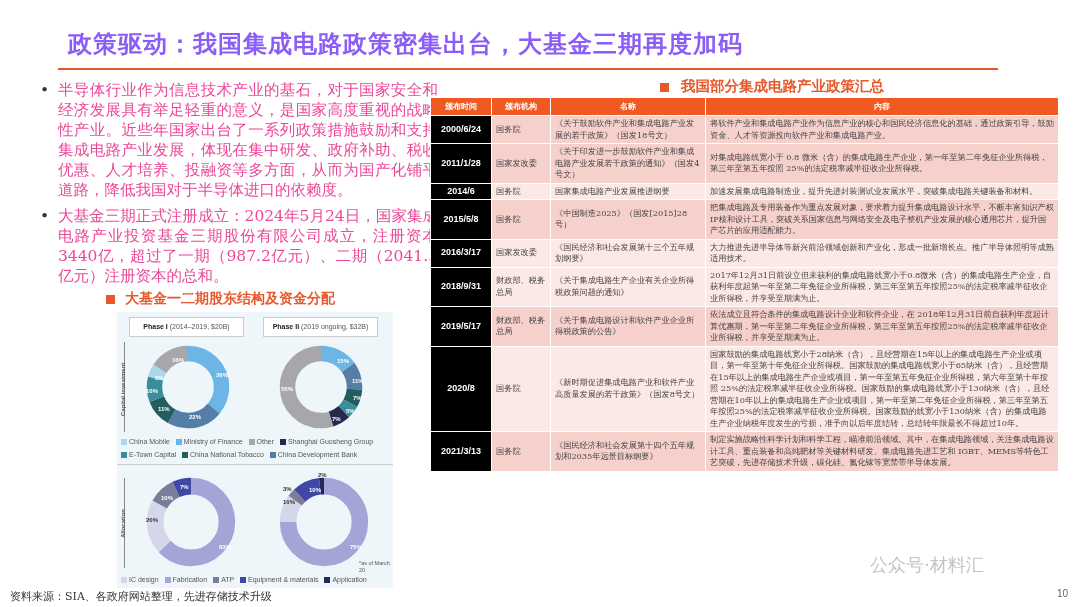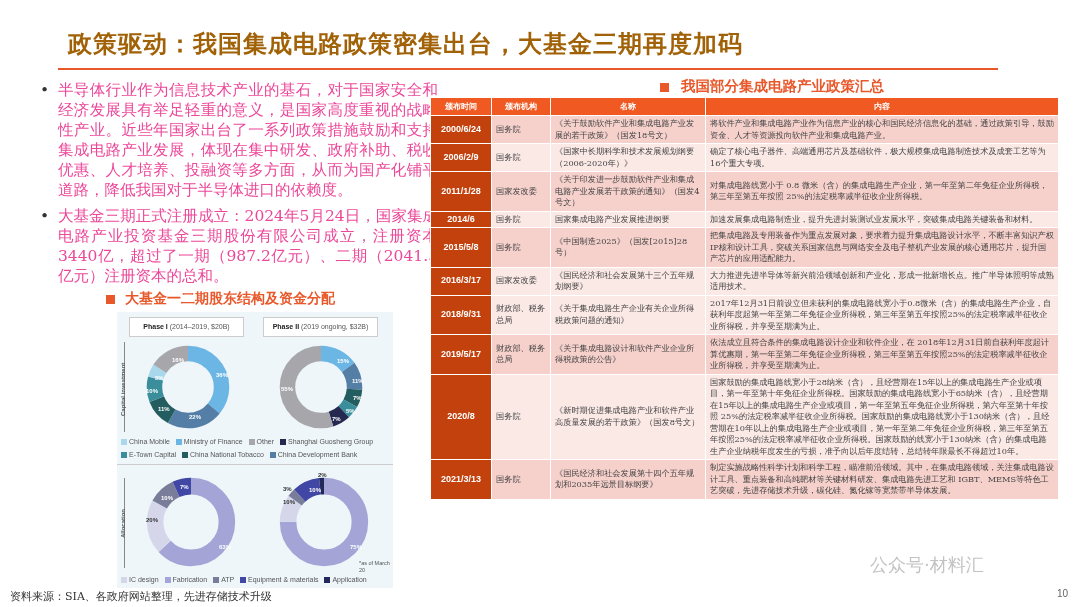--- a/index.html
+++ b/index.html
@@ -1,17 +1,17 @@
 <!DOCTYPE html>
 <html><head>
 <meta charset="utf-8">
 <style>
   * { box-sizing: border-box; margin: 0; padding: 0; }
   body { width: 1080px; height: 607px; background: #ffffff; font-family: "DejaVu Serif", serif; position: relative; overflow: hidden; color: #333; }
-  .title { position: absolute; left: 68px; top: 28px; font-size: 24px; font-weight: bold; color: #a16207; letter-spacing: 1px; font-family: "DejaVu Sans", sans-serif; }
+  .title { position: absolute; left: 68px; top: 28px; font-size: 24px; font-weight: bold; color: #8b5cf6; letter-spacing: 1px; font-family: "DejaVu Sans", sans-serif; }
   .title-rule { position: absolute; left: 58px; top: 68px; width: 940px; height: 2px; background: #e8582a; }
   .left { position: absolute; left: 38px; top: 80px; width: 400px; }
   .bullet { position: relative; padding-left: 20px; font-size: 15.5px; line-height: 20px; color: #ec4899; text-align: justify; margin-bottom: 6px; }
   .bullet::before { content: "•"; position: absolute; left: 2px; top: 0; color: #333; }
   .subhead { position: absolute; left: 106px; top: 290px; font-size: 14px; font-weight: bold; color: #e8582a; font-family: "DejaVu Sans", sans-serif; }
   .subhead .sq { display: inline-block; width: 9px; height: 9px; background: #e8582a; margin-right: 10px; vertical-align: middle; }
   .figure { position: absolute; left: 117px; top: 312px; width: 276px; height: 276px; background: #eef6fa; }
   .phase-box { position: absolute; top: 5px; height: 20px; background: #fff; border: 1px solid #ccc; font-size: 7px; font-family: "Liberation Sans", sans-serif; color: #555; text-align: center; line-height: 18px; }
   .phase-box b { color: #222; }
   .axis-label { position: absolute; font-size: 6px; font-family: "Liberation Sans", sans-serif; color: #555; transform: rotate(-90deg); transform-origin: left top; font-weight: bold; }
@@ -21,21 +21,21 @@
   .donut { position: absolute; }
   .donut-label { position: absolute; font-family: "Liberation Sans", sans-serif; font-size: 6px; font-weight: bold; color: #fff; }
   .donut-label.dark { color: #333; }
   .sep { position: absolute; left: 0; top: 152px; width: 276px; height: 1px; background: #ccc; }
   .note { position: absolute; right: 2px; top: 248px; font-size: 5.5px; font-family: "Liberation Sans", sans-serif; color: #555; line-height: 7px; }
   .tbl-title { position: absolute; left: 660px; top: 77px; font-size: 14.5px; font-weight: bold; color: #e8582a; font-family: "DejaVu Sans", sans-serif; }
   .tbl-title .sq { display: inline-block; width: 9px; height: 9px; background: #e8582a; margin-right: 12px; vertical-align: middle; }
   table { position: absolute; left: 430px; top: 97px; width: 628px; border-collapse: collapse; table-layout: fixed; font-size: 8.2px; line-height: 11.5px; }
   th { background: #f05a22; color: #fff; font-weight: bold; height: 18px; border: 1px solid #fff; font-size: 8px; }
   td { border: 1px solid #fff; padding: 2px 4px; vertical-align: middle; color: #444; }
-  td.date { background: #c2410c; color: #fff; font-weight: bold; text-align: center; font-family: "Liberation Sans", sans-serif; font-size: 9px; }
+  td.date { background: #000000; color: #fff; font-weight: bold; text-align: center; font-family: "Liberation Sans", sans-serif; font-size: 9px; }
   tr.odd td:not(.date) { background: #f6d1cc; }
   tr.even td:not(.date) { background: #fbe9e6; }
   .source { position: absolute; left: 10px; top: 589px; font-size: 11px; color: #333; }
   .page-num { position: absolute; right: 12px; top: 588px; font-size: 10px; color: #666; font-family: "Liberation Sans", sans-serif; }
   .watermark { position: absolute; left: 870px; top: 553px; font-size: 18px; color: rgba(120,120,120,0.45); font-family: "DejaVu Sans", sans-serif; }
 </style>
 </head>
 <body>
 
 <div class="title">政策驱动：我国集成电路政策密集出台，大基金三期再度加码</div>
@@ -162,26 +162,20 @@
       <th>内容</th>
     </tr>
   </thead>
   <tbody>
     <tr class="odd">
         <td class="date">2000/6/24</td>
         <td>国务院</td>
         <td>《关于鼓励软件产业和集成电路产业发展的若干政策》（国发18号文）</td>
         <td>将软件产业和集成电路产业作为信息产业的核心和国民经济信息化的基础，通过政策引导，鼓励资金、人才等资源投向软件产业和集成电路产业。</td>
       </tr>
-    <tr class="even">
-        <td class="date">2006/2/9</td>
-        <td>国务院</td>
-        <td>《国家中长期科学和技术发展规划纲要（2006-2020年）》</td>
-        <td>确定了核心电子器件、高端通用芯片及基础软件，极大规模集成电路制造技术及成套工艺等为16个重大专项。</td>
-      </tr>
     <tr class="odd">
         <td class="date">2011/1/28</td>
         <td>国家发改委</td>
         <td>《关于印发进一步鼓励软件产业和集成电路产业发展若干政策的通知》（国发4号文）</td>
         <td>对集成电路线宽小于 0.8 微米（含）的集成电路生产企业，第一年至第二年免征企业所得税，第三年至第五年按照 25%的法定税率减半征收企业所得税。</td>
       </tr>
     <tr class="even">
         <td class="date">2014/6</td>
         <td>国务院</td>
         <td>国家集成电路产业发展推进纲要</td>

